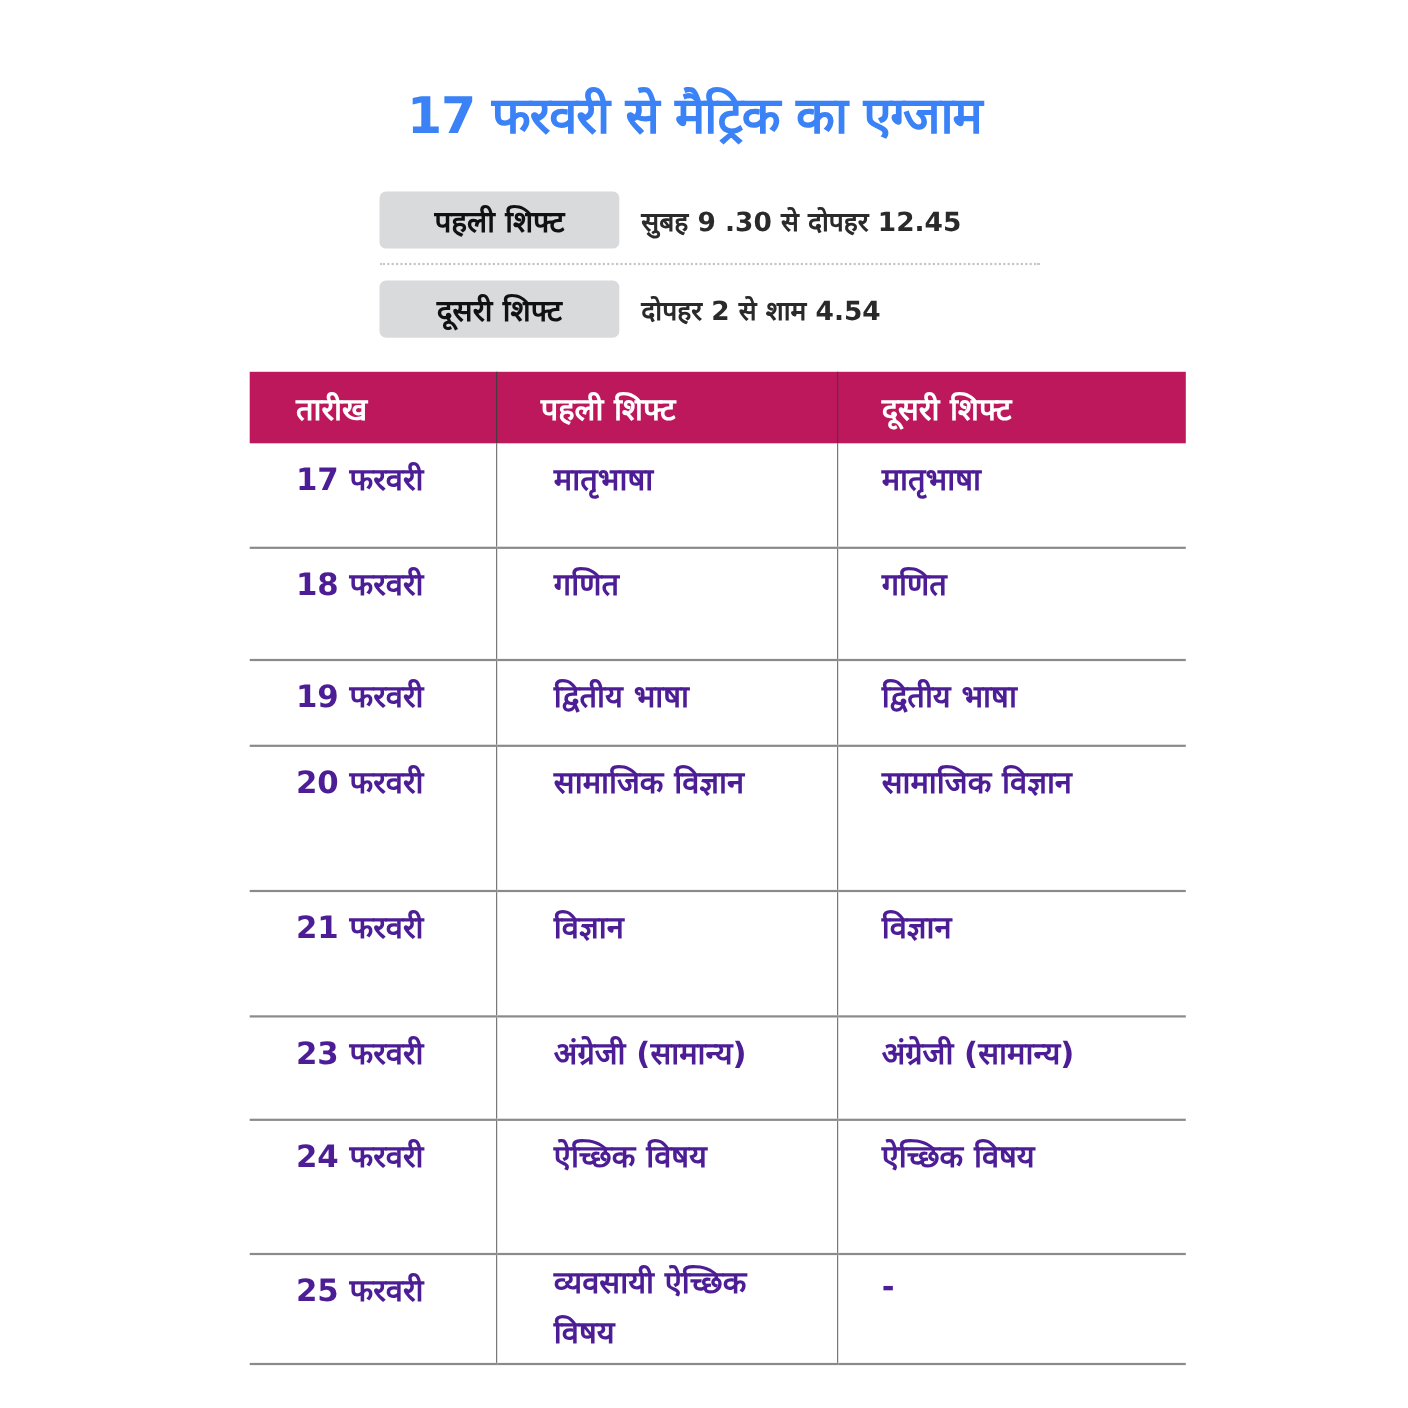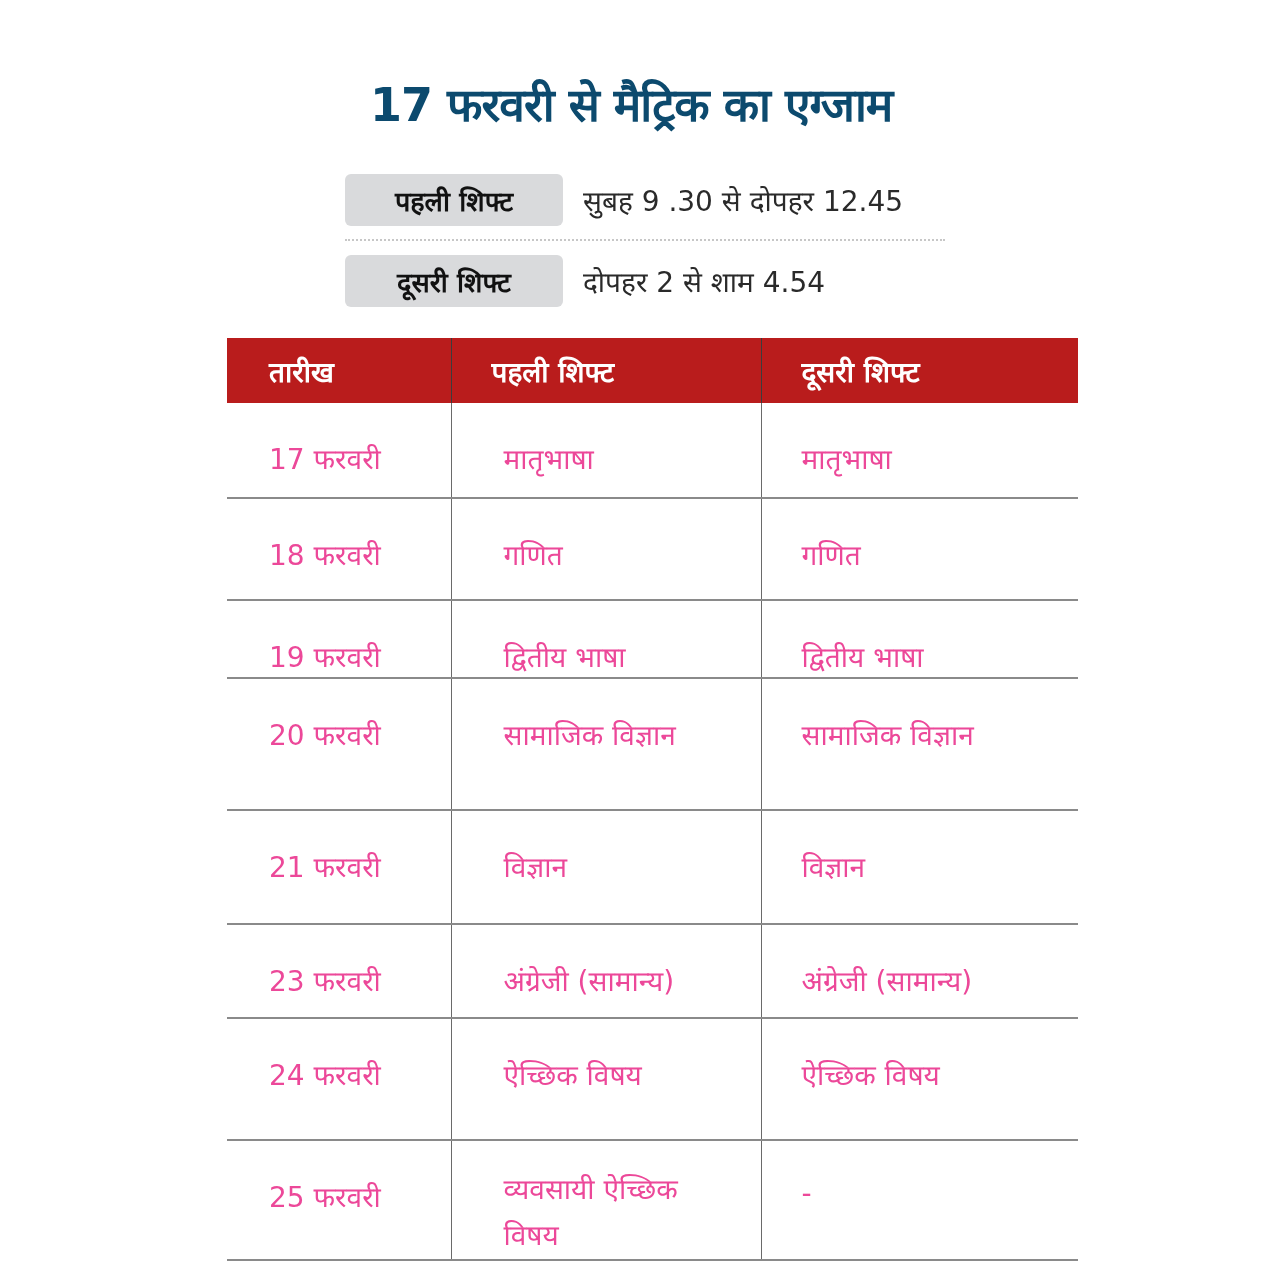--- a/index.html
+++ b/index.html
@@ -2,45 +2,46 @@
 <html><head>
 <meta charset="utf-8">
 <style>
   html, body { margin: 0; padding: 0; }
   body {
     width: 1280px; height: 1280px; background: #ffffff; position: relative; overflow: hidden;
     font-family: "DejaVu Sans", "Liberation Sans", sans-serif; color: #222;
   }
   .title {
     position: absolute; left: 370px; top: 72px; font-size: 46px; font-weight: bold;
-    color: #0c4a6e; letter-spacing: -1px; white-space: nowrap;
+    color: #3b82f6; letter-spacing: -1px; white-space: nowrap;
   }
   .shift-row { position: absolute; left: 345px; height: 52px; display: flex; align-items: center; }
   .shift-badge {
     width: 218px; height: 52px; background: #d9dadc; border-radius: 6px;
     display: flex; align-items: center; justify-content: center;
     font-size: 27px; font-weight: bold; color: #111; white-space: nowrap;
   }
-  .shift-time { margin-left: 20px; font-size: 28px; color: #2a2a2a; white-space: nowrap; }
+  .shift-time { margin-left: 20px; font-size: 24px; color: #2a2a2a; white-space: nowrap; font-weight: bold; }
   .dotted {
     position: absolute; left: 345px; top: 239px; width: 600px; height: 0;
     border-top: 2px dotted #c7c7c7;
   }
   .table {
     position: absolute; left: 227px; top: 338px; width: 851px; border-collapse: collapse;
   }
   .table th {
-    background: #b91c1c; color: #fff; font-size: 28px; font-weight: bold;
+    background: #be185d; color: #fff; font-size: 28px; font-weight: bold;
     text-align: left; height: 65px; padding: 0 0 0 40px; vertical-align: middle;
   }
   .table th:nth-child(1) { padding-left: 42px; }
   .table th + th { border-left: 1.5px solid #3c3c3c; }
   .table td {
-    font-size: 28px; color: #ec4899; vertical-align: top; padding: 36px 0 0 52px;
+    font-size: 28px; color: #4c1d95; vertical-align: top; padding: 12px 0 0 52px;
     border-bottom: 2px solid #8a8a8a;
+    font-weight: bold;
   }
   .table td:first-child { padding-left: 42px; }
   .table td + td { border-left: 1.5px solid #6a6a6a; }
   .table td.c2 { padding-left: 52px; }
   .table td.c3 { padding-left: 40px; }
   .col1 { width: 224px; }
   .col2 { width: 310px; }
   .col3 { width: 317px; }
   .multiline { line-height: 46px; margin-top: -10px; display: block; }
 </style>

